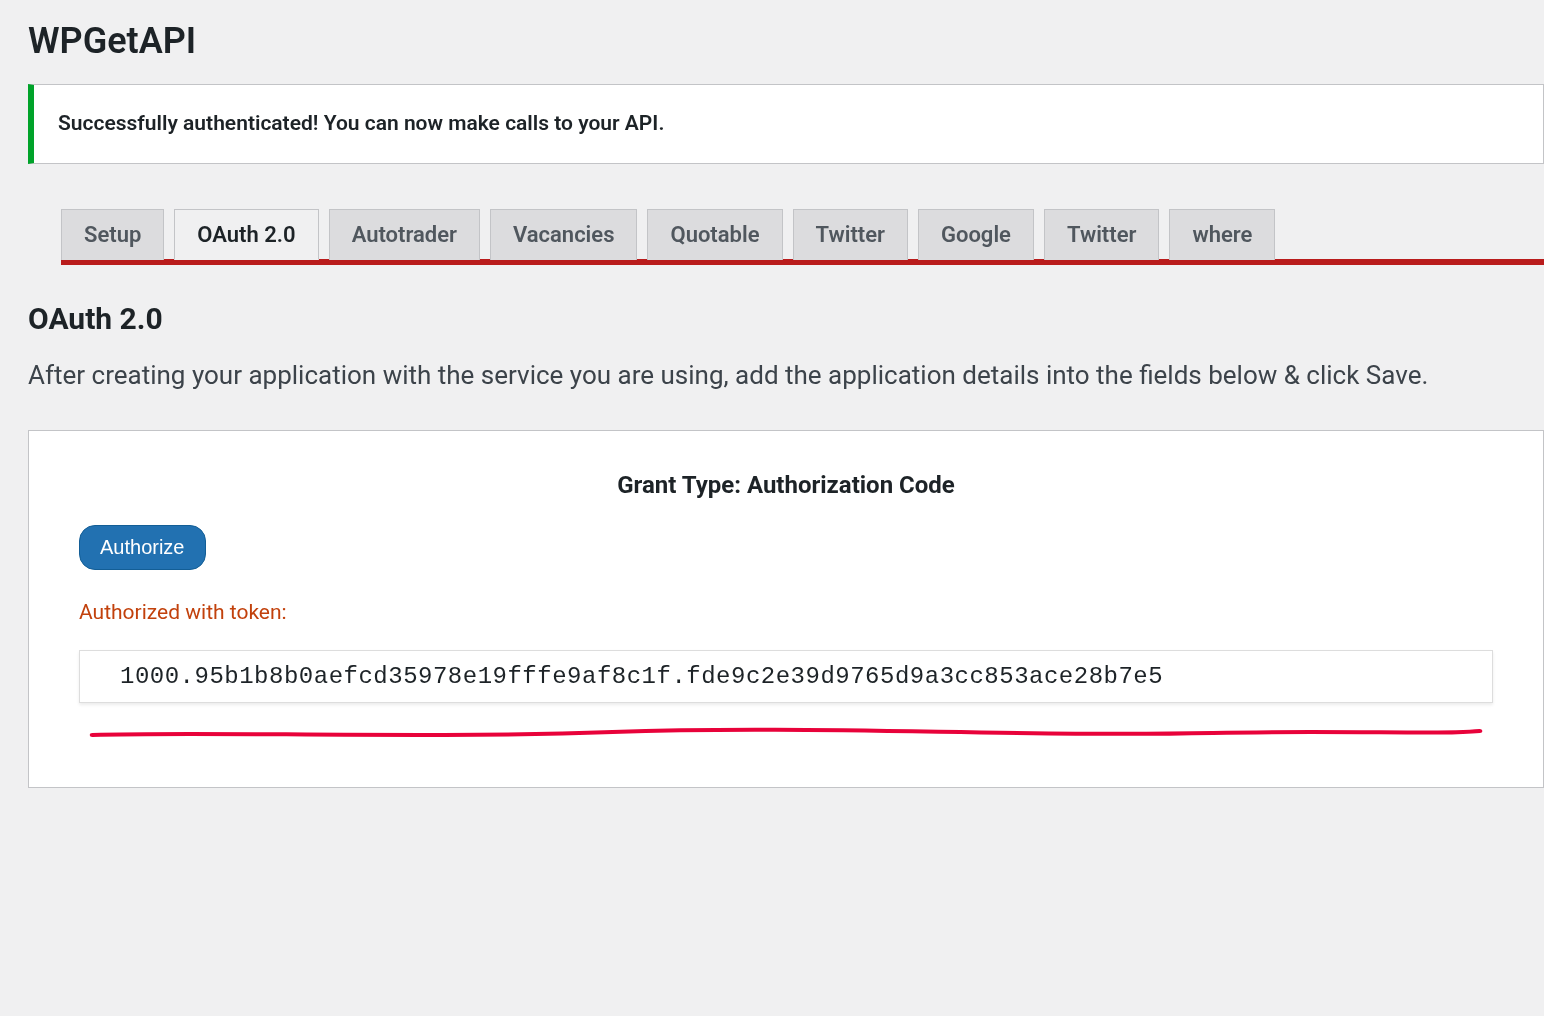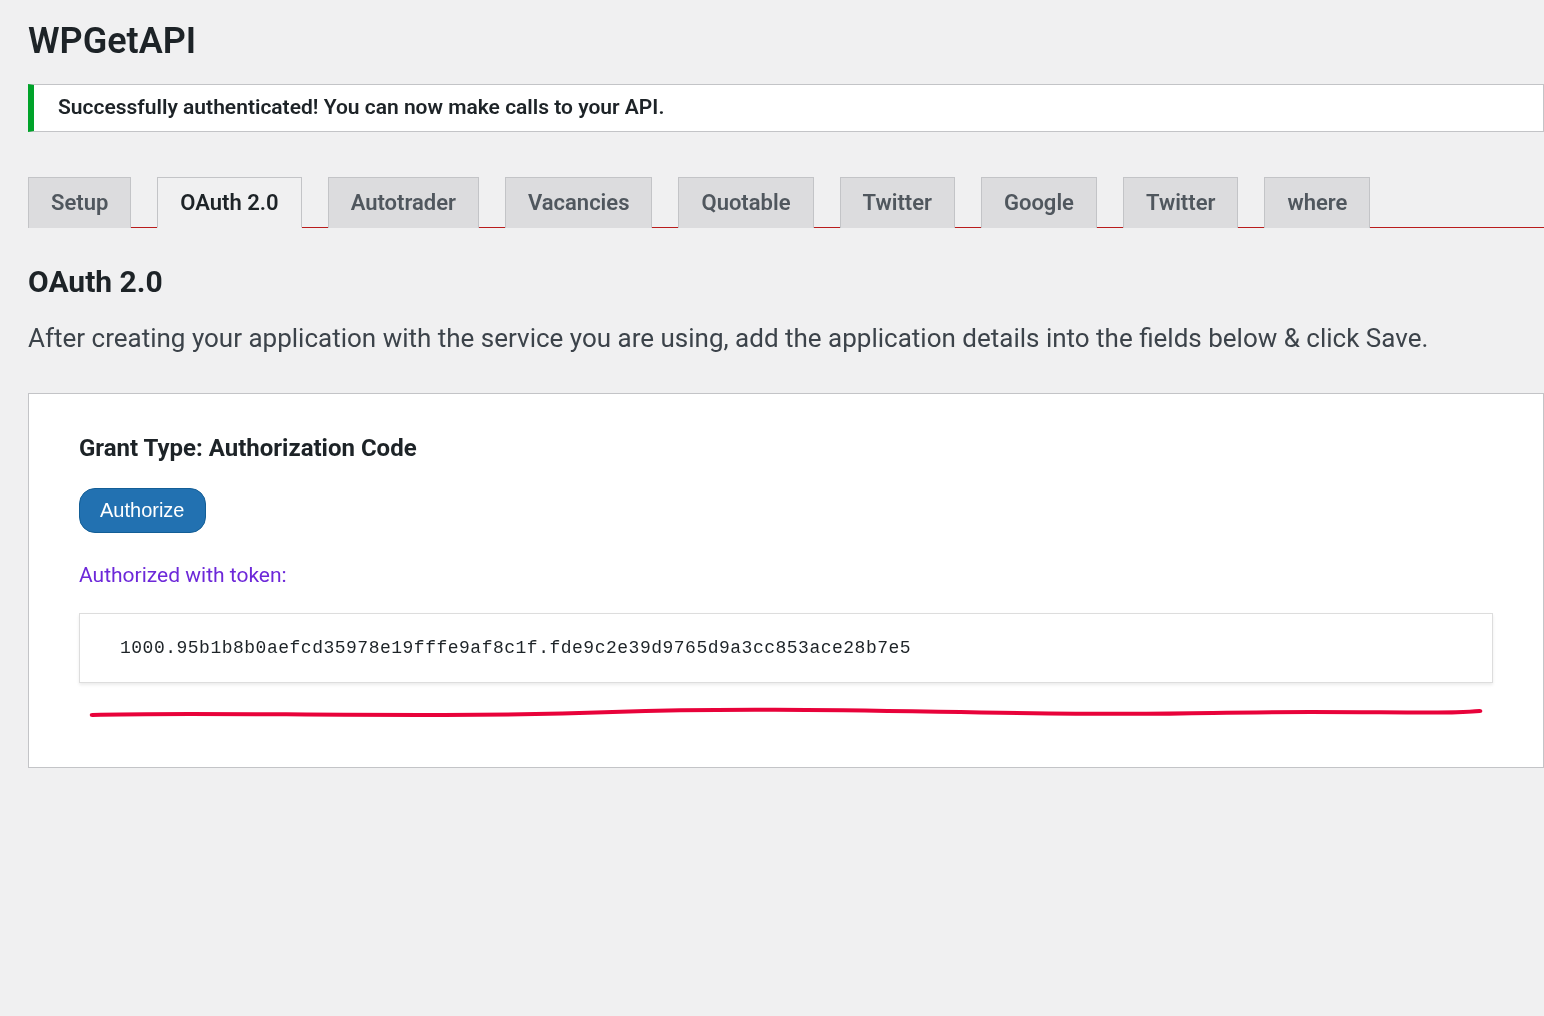--- a/index.html
+++ b/index.html
@@ -19,34 +19,35 @@
     h1.page-title {
       font-size: 36px;
       font-weight: 600;
       color: #1d2327;
       margin-bottom: 22px;
     }
     .notice {
       background: #fff;
       border: 1px solid #c3c4c7;
       border-left: 6px solid #00a32a;
-      padding: 6px 24px;
+      padding: 22px 24px;
       margin-bottom: 44px;
       font-size: 21px;
       line-height: 1.6;
       color: #1d2327;
     }
     .notice strong {
       font-weight: 600;
     }
     .tabs {
       display: flex;
-      gap: 26px;
-      border-bottom: 1px solid #b91c1c;
+      gap: 10px;
+      border-bottom: 6px solid #b91c1c;
       margin-bottom: 36px;
+      margin-left: 33px;
     }
     .tab {
       padding: 12px 22px;
       font-size: 22px;
       font-weight: 600;
       color: #50575e;
       background: #dcdcde;
       border: 1px solid #c3c4c7;
       border-bottom: none;
       cursor: pointer;
@@ -71,44 +72,45 @@
     }
     .panel {
       background: #fff;
       border: 1px solid #c3c4c7;
       padding: 40px 50px;
     }
     .grant-type {
       font-size: 24px;
       font-weight: 700;
       margin-bottom: 26px;
+      text-align: center;
     }
     .btn-primary {
       background: #2271b1;
       color: #fff;
       border: 1px solid #135e96;
       font-size: 20px;
       padding: 10px 20px;
       border-radius: 16px;
       cursor: pointer;
       font-weight: 400;
       margin-bottom: 30px;
     }
     .auth-label {
       font-size: 21px;
-      color: #6d28d9;
+      color: #c2410c;
       margin-bottom: 26px;
     }
     .token-box {
       background: #fff;
       border: 1px solid #ddd;
       box-shadow: 0 2px 3px rgba(0,0,0,0.08);
-      padding: 24px 40px;
+      padding: 12px 40px;
       font-family: "Courier New", Courier, monospace;
-      font-size: 18px;
+      font-size: 24px;
       letter-spacing: 0.5px;
       color: #1d2327;
       word-break: break-all;
       margin-bottom: 14px;
     }
     .underline-svg {
       width: 100%;
       height: 30px;
       display: block;
     }

